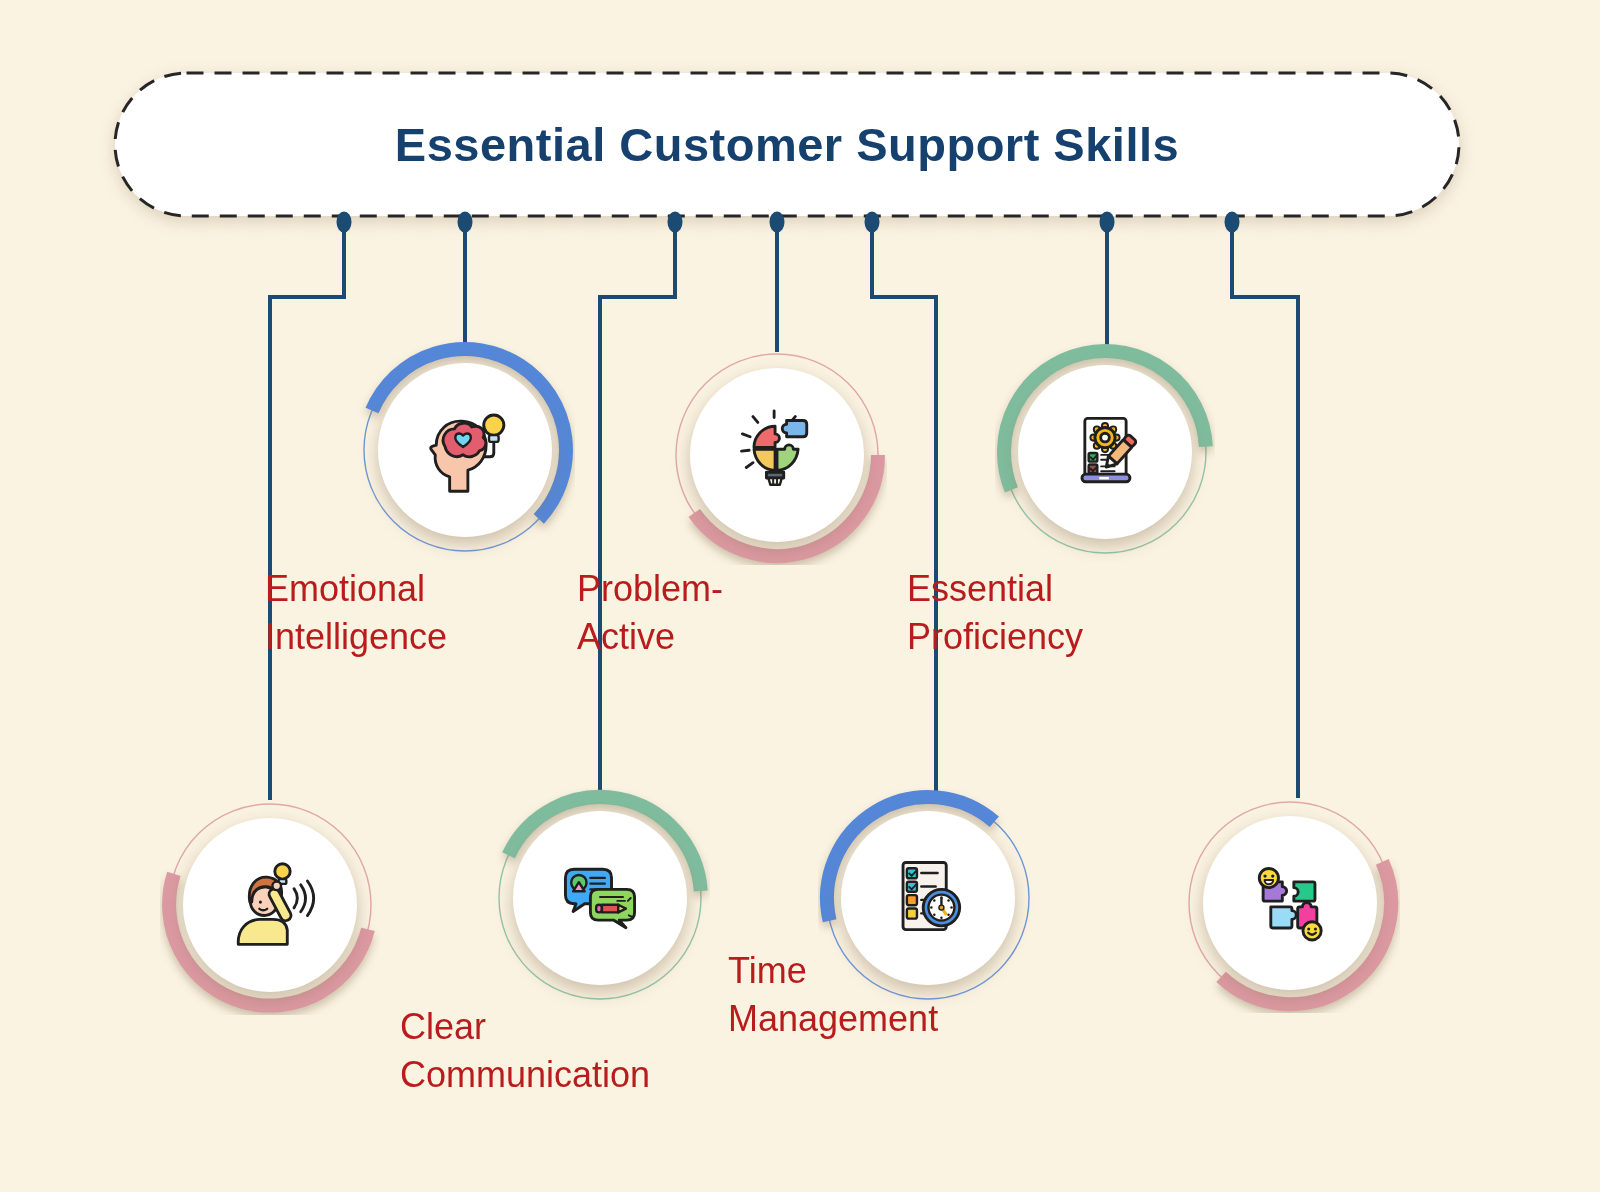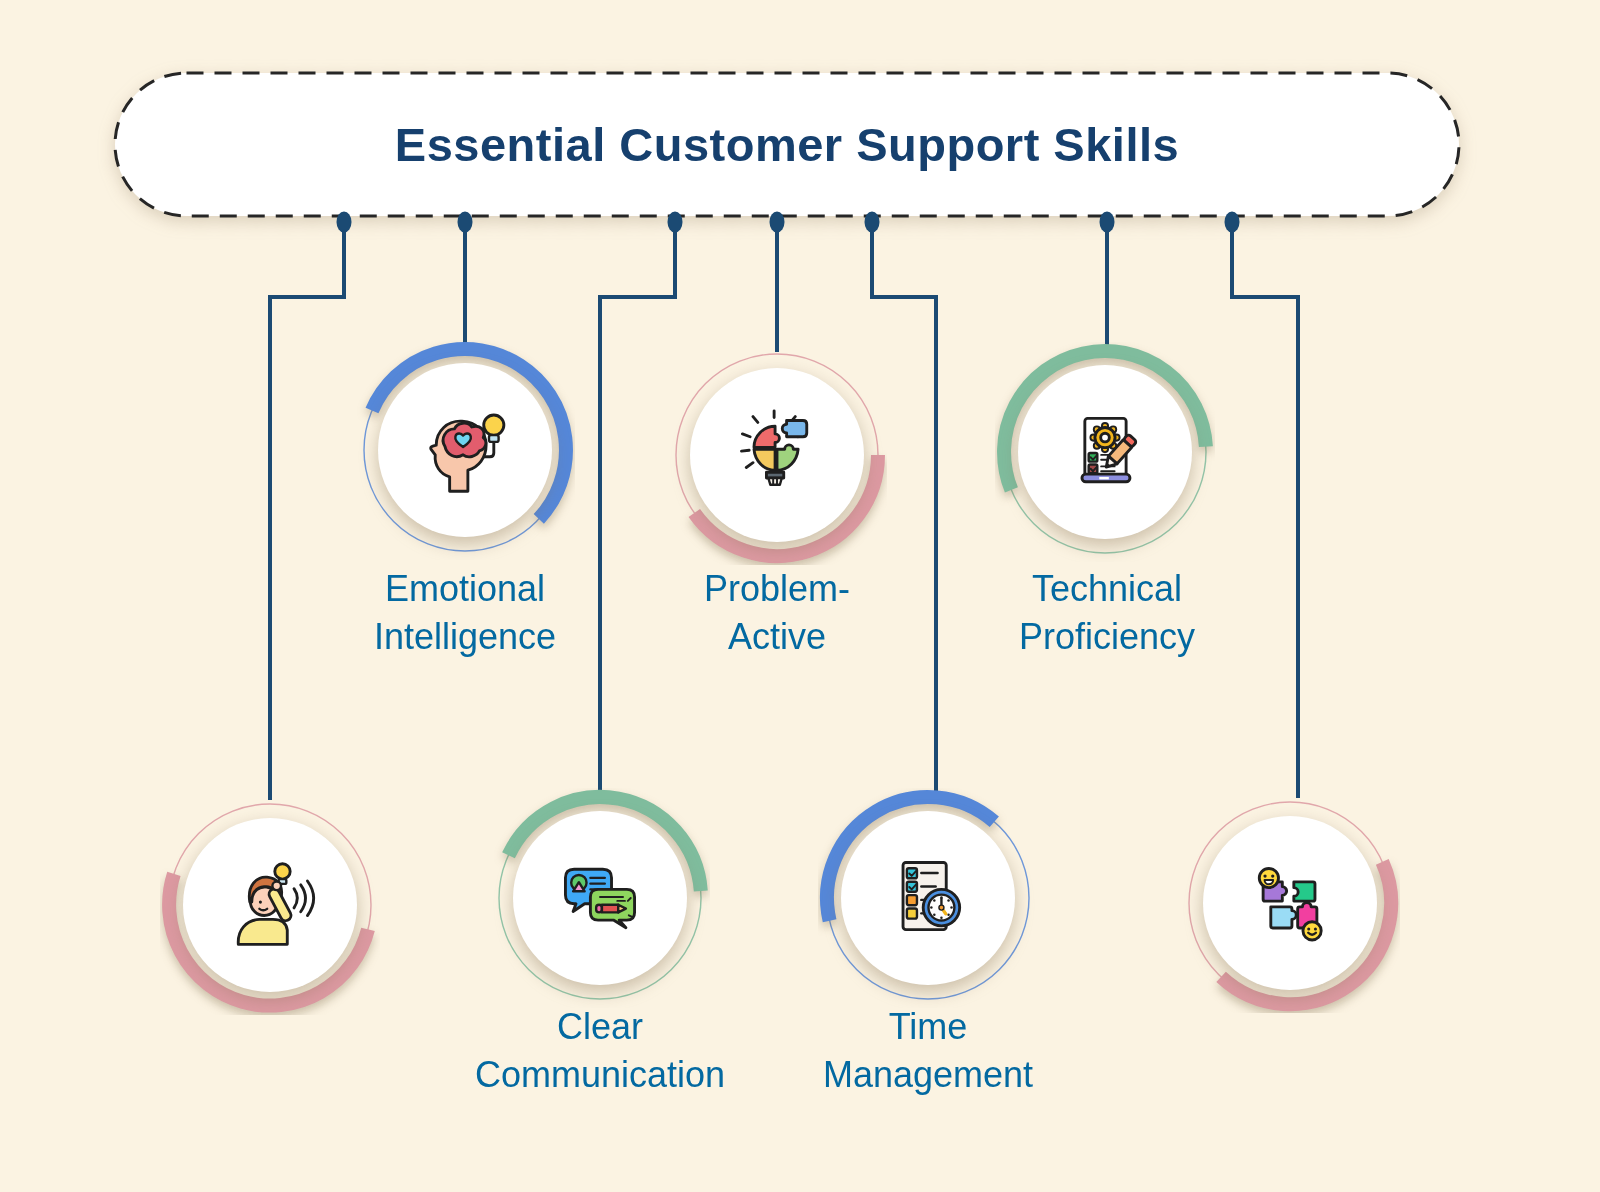--- a/index.html
+++ b/index.html
@@ -8,22 +8,22 @@
   #wires{position:absolute;left:0;top:0;}
   .pill-rect{filter:drop-shadow(0 5px 8px rgba(140,120,90,.28));}
   .conn{fill:none;stroke-width:4;}
   .title{position:absolute;left:114px;top:72px;width:1346px;height:145px;
          display:flex;align-items:center;justify-content:center;
          font-size:47px;font-weight:700;color:#16406e;letter-spacing:.5px;}
   .node{position:absolute;width:220px;height:220px;}
   .ring-thin{fill:none;stroke-width:1.4;opacity:.85;}
   .ring-arc{fill:none;stroke-width:14;filter:drop-shadow(0 5px 5px rgba(130,110,80,.38));}
   .ring-inner{fill:#ffffff;filter:drop-shadow(0 7px 9px rgba(130,110,80,.40));}
-  .label{position:absolute;width:400px;text-align:center;white-space:pre-line;
-         font-size:36px;line-height:48px;font-weight:500;color:#0369a1;}
+  .label{position:absolute;width:400px;text-align:left;white-space:pre-line;
+         font-size:36px;line-height:48px;font-weight:500;color:#b91c1c;}
   .ic{stroke:#1f1f1f;stroke-linejoin:round;stroke-linecap:round;}
 </style>
 </head>
 <body>
 
 <div id="canvas">
 
   <svg id="wires" width="1600" height="1192" viewBox="0 0 1600 1192">
     <rect class="pill-rect" x="115" y="73" width="1344" height="143" rx="71.5" fill="#ffffff" stroke="#262626" stroke-width="3" stroke-dasharray="17 11"></rect>
     <polyline class="conn" points="344,222 344,297 270,297 270,800" stroke="#1b4a73"></polyline>
@@ -113,21 +113,21 @@
         <path d="M46 65 H60 M46 70 H60" fill="none" stroke-width="2"></path>
         <g transform="rotate(42 63 52)">
           <rect x="57.5" y="29" width="12" height="8" rx="3" fill="#f2685c"></rect>
           <rect x="57.5" y="37" width="12" height="23" fill="#f5b97c"></rect>
           <path d="M57.5 60 L63.5 70 L69.5 60 Z" fill="#fdf6ee"></path>
           <path d="M61.5 66 L63.5 70 L65.5 66 Z" fill="#1f1f1f" stroke="none"></path>
         </g>
       </g>
     </svg>
   </div>
-  <div class="label" style="left:907px;top:565px">Technical
+  <div class="label" style="left:907px;top:565px">Essential
 Proficiency</div>
 
   <div class="node" style="left:160px;top:795px">
     <svg viewBox="0 0 220 220" width="220" height="220">
       <circle class="ring-thin" cx="110" cy="110" r="101" stroke="#dc99a1"></circle>
       <path class="ring-arc" d="M 208 134.4 A 101 101 0 1 1 13.9 78.8" stroke="#dc99a1"></path>
       <circle class="ring-inner" cx="110" cy="110" r="87"></circle>
       <g class="ic" transform="translate(62,62) scale(0.96)" stroke-width="3">
         <circle cx="63" cy="15" r="8" fill="#fbd34b"></circle>
         <rect x="59" y="23" width="8" height="5" rx="1.5" fill="#cde9f5" stroke-width="2.5"></rect>
@@ -196,21 +196,21 @@
             <circle cx="56.6" cy="67.4" r="1.3"></circle>
           <circle cx="53.5" cy="60" r="1.3"></circle>
             <circle cx="56.6" cy="52.6" r="1.3"></circle>
         </g>
         <path d="M64 60 L68.5 66.5" stroke="#f2b51c" stroke-width="3.5" fill="none"></path>
         <path d="M64 60 L64 50.5" stroke-width="2.5" fill="none"></path>
         <circle cx="64" cy="60" r="2.6" fill="#f59d31" stroke-width="1.5"></circle>
       </g>
     </svg>
   </div>
-  <div class="label" style="left:728px;top:1003px">Time
+  <div class="label" style="left:728px;top:947px">Time
 Management</div>
 
   <div class="node" style="left:1180px;top:793px">
     <svg viewBox="0 0 220 220" width="220" height="220">
       <circle class="ring-thin" cx="110" cy="110" r="101" stroke="#dc99a1"></circle>
       <path class="ring-arc" d="M 202.3 68.9 A 101 101 0 0 1 41.1 183.9" stroke="#dc99a1"></path>
       <circle class="ring-inner" cx="110" cy="110" r="87"></circle>
       <g class="ic" transform="translate(62,62) scale(0.96)" stroke-width="3">
         <path d="M24 28 L42 28 L42 33 A4.5 4.5 0 1 1 42 42 L42 48 L24 48 Q22 48 22 46 L22 30 Q22 28 24 28 Z" fill="#a678d8"></path>
         <path d="M54 28 L74 28 Q76 28 76 30 L76 46 Q76 48 74 48 L54 48 L54 43 A4.5 4.5 0 0 0 54 34 Z" fill="#25c98a"></path>

